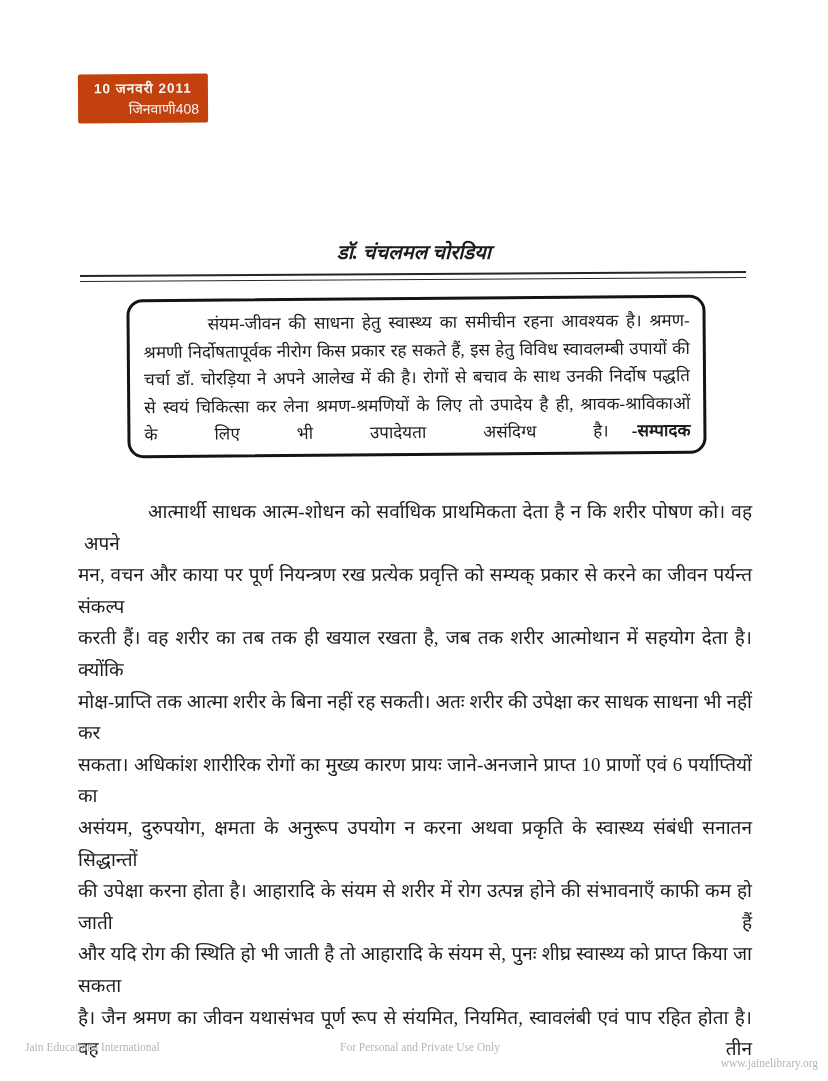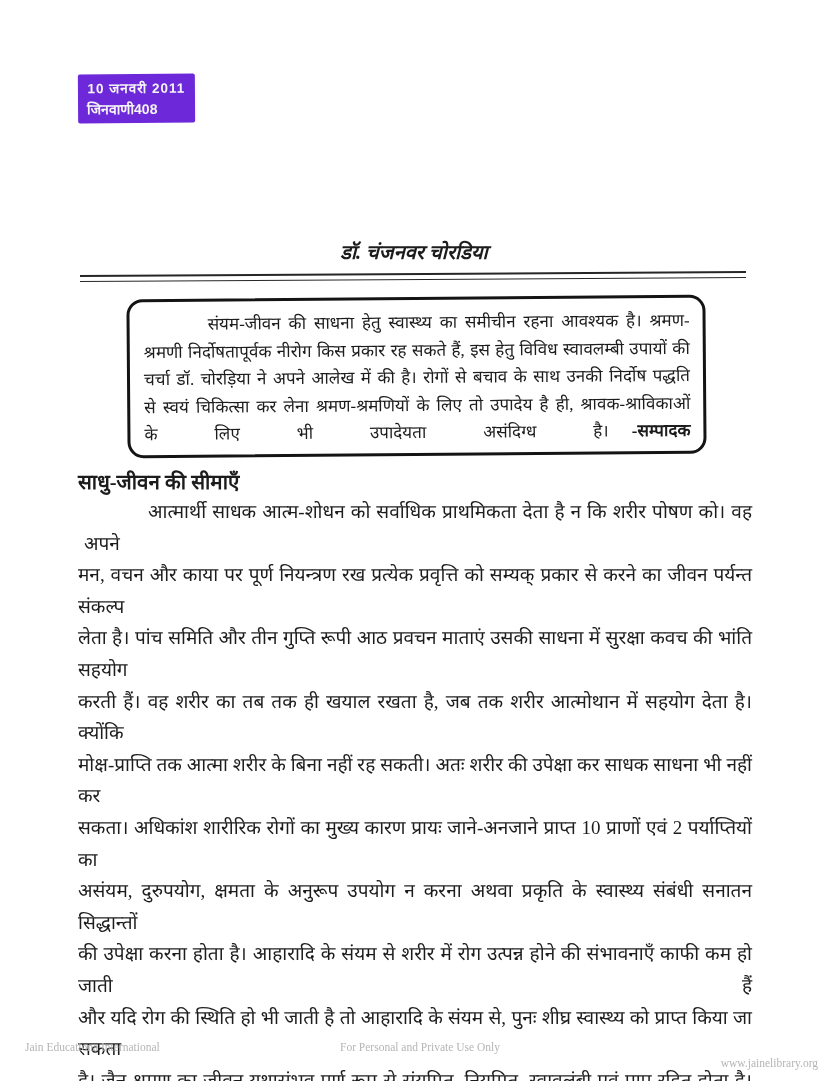--- a/index.html
+++ b/index.html
@@ -11,32 +11,32 @@
     background: #ffffff;
     overflow: hidden;
     font-family: "Liberation Serif", "DejaVu Serif", serif;
     color: #1c1c1c;
   }
 
   
   .stamp {
     position: absolute;
     left: 78px; top: 74px;
-    width: 117px; height: 49px;
-    background: #6d28d9;
+    width: 130px; height: 49px;
+    background: #c2410c;
     color: #f5f5f5;
     border-radius: 2px;
     transform: rotate(-0.4deg);
     display: flex; flex-direction: column; justify-content: center;
     padding: 2px 7px;
     box-sizing: border-box;
     font-family: "Liberation Sans", "DejaVu Sans", sans-serif;
   }
   .stamp-line1 { font-size: 13.5px; font-weight: bold; letter-spacing: 1px; text-align: center; line-height: 20px; }
-  .stamp-line2 { font-size: 14px; font-weight: bold; display: flex; justify-content: flex-start; line-height: 20px; padding: 0 2px; }
+  .stamp-line2 { font-size: 14px; font-weight: normal; display: flex; justify-content: flex-end; line-height: 20px; padding: 0 2px; }
 
   
   .title-block {
     position: absolute; left: 0; right: 0; top: 138px;
     text-align: center;
     font-weight: bold;
     font-size: 31px;
     line-height: 51px;
     letter-spacing: 0.5px;
   }
@@ -117,45 +117,43 @@
 
   <div class="stamp">
     <div class="stamp-line1">10 जनवरी 2011</div>
     <div class="stamp-line2">
       <span>जिनवाणी</span>
       <span>408</span>
     </div>
   </div>
 
 
-  <div class="author-line">डॉ. चंजनवर चोरडिया</div>
+  <div class="author-line">डॉ. चंचलमल चोरडिया</div>
 
   <div class="double-rule"></div>
 
   <div class="editor-box">
     <div>
         <div class="note-line">संयम-जीवन की साधना हेतु स्वास्थ्य का समीचीन रहना आवश्यक है। श्रमण-</div>
         <div class="note-line">श्रमणी निर्दोषतापूर्वक नीरोग किस प्रकार रह सकते हैं, इस हेतु विविध स्वावलम्बी उपायों की</div>
         <div class="note-line">चर्चा डॉ. चोरड़िया ने अपने आलेख में की है। रोगों से बचाव के साथ उनकी निर्दोष पद्धति</div>
         <div class="note-line">से स्वयं चिकित्सा कर लेना श्रमण-श्रमणियों के लिए तो उपादेय है ही, श्रावक-श्राविकाओं</div>
       </div>
     <div class="note-line note-last">
       <span>के लिए भी उपादेयता असंदिग्ध है।</span><b class="sig">-सम्पादक</b>
     </div>
   </div>
 
-  <div class="section-heading">साधु-जीवन की सीमाएँ</div>
 
   <div class="body-block">
       <div class="body-line">आत्मार्थी साधक आत्म-शोधन को सर्वाधिक प्राथमिकता देता है न कि शरीर पोषण को। वह अपने</div>
       <div class="body-line">मन, वचन और काया पर पूर्ण नियन्त्रण रख प्रत्येक प्रवृत्ति को सम्यक् प्रकार से करने का जीवन पर्यन्त संकल्प</div>
-      <div class="body-line">लेता है। पांच समिति और तीन गुप्ति रूपी आठ प्रवचन माताएं उसकी साधना में सुरक्षा कवच की भांति सहयोग</div>
       <div class="body-line">करती हैं। वह शरीर का तब तक ही खयाल रखता है, जब तक शरीर आत्मोथान में सहयोग देता है। क्योंकि</div>
       <div class="body-line">मोक्ष-प्राप्ति तक आत्मा शरीर के बिना नहीं रह सकती। अतः शरीर की उपेक्षा कर साधक साधना भी नहीं कर</div>
-      <div class="body-line">सकता। अधिकांश शारीरिक रोगों का मुख्य कारण प्रायः जाने-अनजाने प्राप्त 10 प्राणों एवं 2 पर्याप्तियों का</div>
+      <div class="body-line">सकता। अधिकांश शारीरिक रोगों का मुख्य कारण प्रायः जाने-अनजाने प्राप्त 10 प्राणों एवं 6 पर्याप्तियों का</div>
       <div class="body-line">असंयम, दुरुपयोग, क्षमता के अनुरूप उपयोग न करना अथवा प्रकृति के स्वास्थ्य संबंधी सनातन सिद्धान्तों</div>
       <div class="body-line">की उपेक्षा करना होता है। आहारादि के संयम से शरीर में रोग उत्पन्न होने की संभावनाएँ काफी कम हो जाती हैं</div>
       <div class="body-line">और यदि रोग की स्थिति हो भी जाती है तो आहारादि के संयम से, पुनः शीघ्र स्वास्थ्य को प्राप्त किया जा सकता</div>
       <div class="body-line">है। जैन श्रमण का जीवन यथासंभव पूर्ण रूप से संयमित, नियमित, स्वावलंबी एवं पाप रहित होता है। वह तीन</div>
     </div>
 
   <div class="footer">
     <span class="footer-left">Jain Educationa International</span>
     <span class="footer-center">For Personal and Private Use Only</span>
     <span class="footer-right">www.jainelibrary.org</span>

